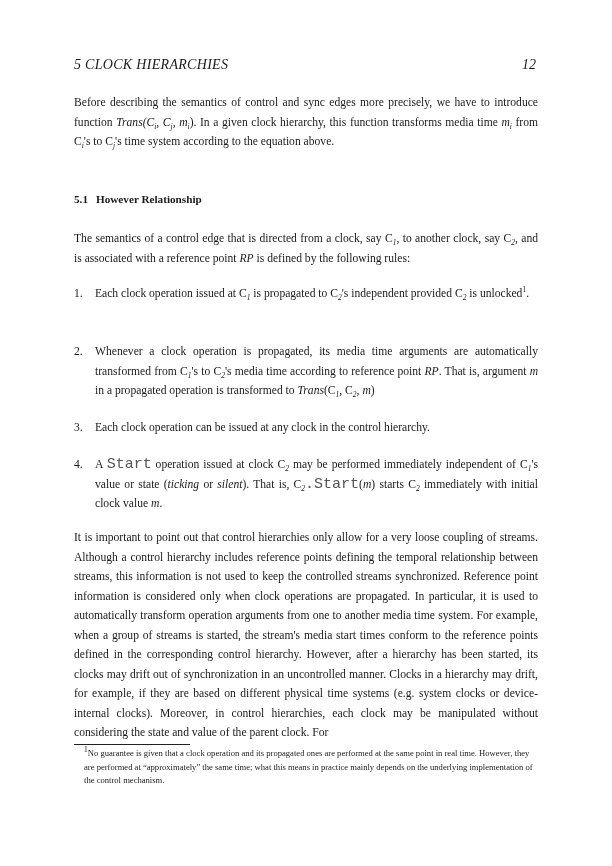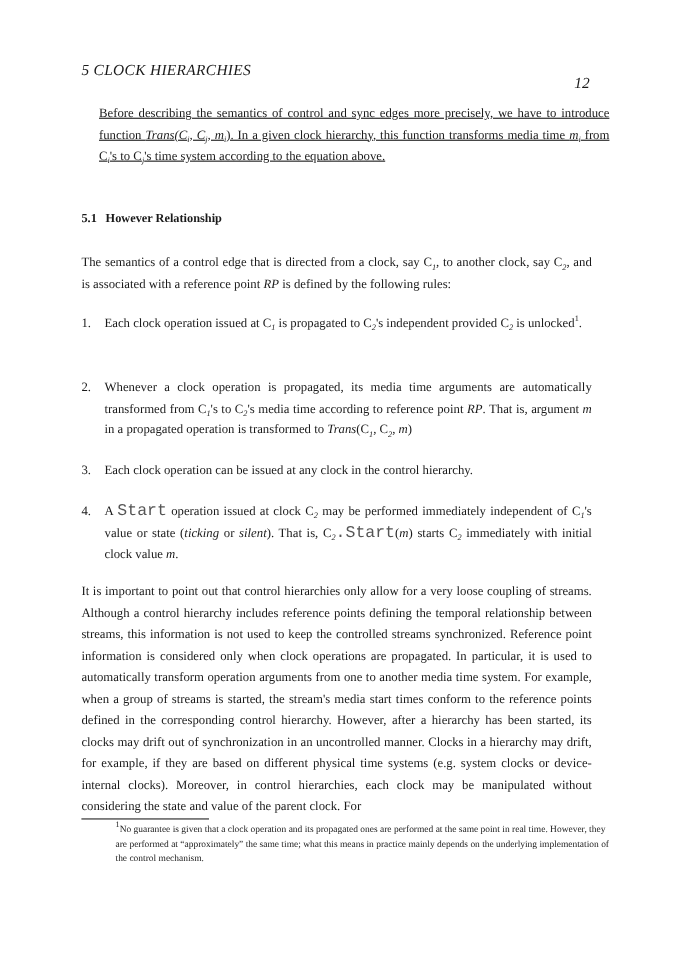--- a/index.html
+++ b/index.html
@@ -1,33 +1,33 @@
 <!DOCTYPE html>
 <html><head>
 <meta charset="utf-8">
 <style>
   html, body { margin: 0; padding: 0; background: #ffffff; }
   body { width: 612px; height: 866px; position: relative; overflow: hidden;
          font-family: "Liberation Serif", serif; color: #1a1a1a; }
   .page { position: absolute; left: 74px; top: 0; width: 464px; }
   .runhead { position: absolute; top: 57px; left: 0; width: 464px; font-size: 14px; font-style: italic; }
-  .runhead .num { position: absolute; right: 2px; top: 12px; margin-left: 32px; }
+  .runhead .num { position: absolute; right: 2px; top: 0; margin-left: 32px; }
   .runhead .title { letter-spacing: 0.3px; }
   p, .item { margin: 0; font-size: 11.6px; line-height: 19.5px; text-align: justify; }
-  .para1 { position: absolute; top: 93px; left: 16px; width: 464px; text-decoration: underline; }
+  .para1 { position: absolute; top: 93px; left: 0; width: 464px; }
   .sec { position: absolute; top: 193px; left: 0; font-weight: bold; font-size: 11.2px; }
   .sec .snum { margin-right: 8px; text-align: right; }
   .para2 { position: absolute; top: 229px; left: 0; width: 464px; }
   .list { position: absolute; left: 0; width: 464px; }
   .item { position: relative; padding-left: 21px; }
   .item .n { position: absolute; left: 0; top: 0; }
   .i1 { top: 284px; } .i2 { top: 342px; } .i3 { top: 418px; } .i4 { top: 455px; }
   .para3 { position: absolute; top: 528px; left: 0; width: 464px; }
   .rule { position: absolute; top: 744px; left: 0; width: 116px; border-top: 1px solid #222; }
-  .fn { position: absolute; top: 747px; left: 10px; width: 450px; font-size: 8.6px; line-height: 13.6px; text-align: left; margin-left: 21px; }
+  .fn { position: absolute; top: 747px; left: 10px; width: 450px; font-size: 8.6px; line-height: 13.6px; text-align: left; }
   i.m { font-style: italic; }
   .mono { font-family: "Liberation Mono", monospace; font-size: 15px; color: #555; }
   sub, sup { font-size: 7.5px; line-height: 0; }
 </style>
 </head>
 <body>
 
 <div class="page">
 
   <div class="runhead">

